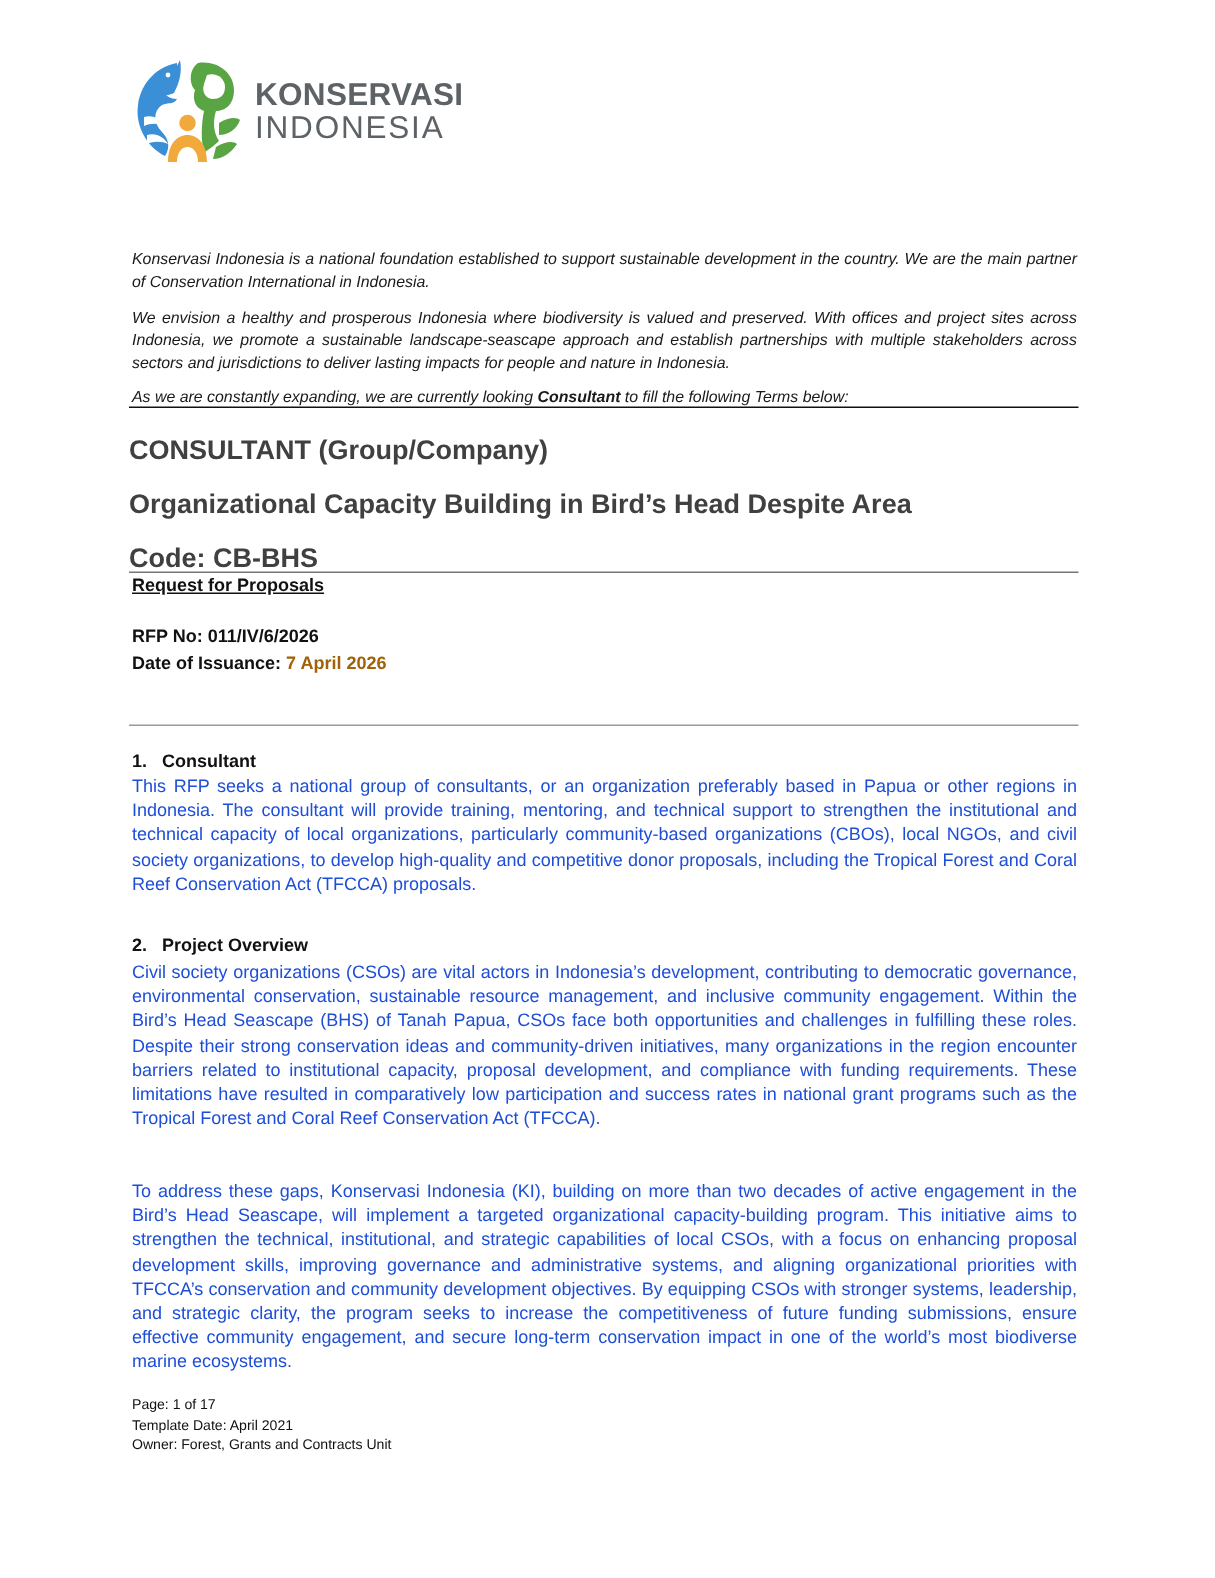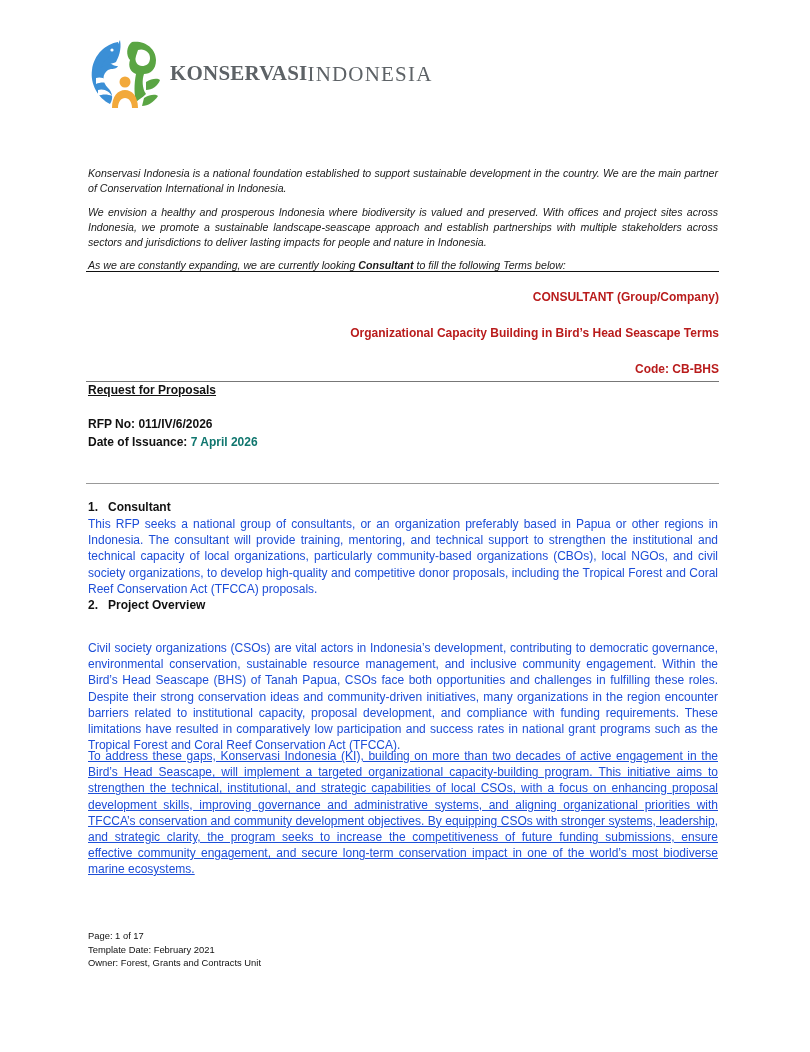--- a/index.html
+++ b/index.html
@@ -25,24 +25,23 @@
       left: 88px;
       top: 38px;
       height: 72px;
       display: flex;
       align-items: center;
     }
     .logo-mark { width: 74px; height: 72px; }
     .logo-text {
       margin-left: 8px;
       display: flex;
-      flex-direction: row;
+      flex-direction: column;
       line-height: 1;
       color: #5d6266;
-      font-family: Liberation Serif, serif;
     }
     .logo-line1 {
       font-weight: bold;
       font-size: 21px;
       letter-spacing: 0.2px;
     }
     .logo-line2 {
       font-size: 21px;
       letter-spacing: 1.2px;
       margin-top: 1px;
@@ -71,24 +70,24 @@
       height: 0;
     }
     .rule-black { top: 271px; border-top: 1.3px solid #111; }
     .rule-gray1 { top: 381px; border-top: 1.6px solid #777; }
     .rule-gray2 { top: 483px; border-top: 1.3px solid #999; }
 
     .heading-blue {
       position: absolute;
       left: 86px;
       width: 633px;
-      text-align: right;
-      color: #b91c1c;
-      font-weight: bold;
-      font-size: 12px;
+      text-align: left;
+      color: #404040;
+      font-weight: bold;
+      font-size: 18px;
     }
     .h1 { top: 290px; }
     .h2 { top: 326px; }
     .h3 { top: 362px; }
 
     .rfp-label {
       position: absolute;
       left: 88px;
       top: 383px;
       font-weight: bold;
@@ -97,45 +96,45 @@
     }
 
     .meta {
       position: absolute;
       left: 88px;
       top: 415px;
       font-weight: bold;
       font-size: 12px;
       line-height: 18px;
     }
-    .meta .blue { color: #0f766e; }
+    .meta .blue { color: #a16207; }
 
     .section-title {
       position: absolute;
       left: 88px;
       font-weight: bold;
       font-size: 12px;
     }
     .section-title .num { display: inline-block; width: 20px; }
     .st1 { top: 500px; }
-    .st2 { top: 598px; }
+    .st2 { top: 623px; }
 
     .body-text {
       position: absolute;
       left: 88px;
       width: 630px;
       font-size: 12px;
       line-height: 16.2px;
       text-align: justify;
       color: #1d4ed8;
     }
     .body-text p { margin: 0; }
     .bt1 { top: 516px; }
     .bt2 { top: 640px; }
-    .bt3 { top: 748px; text-decoration: underline; }
+    .bt3 { top: 786px; }
 
     .footer {
       position: absolute;
       left: 88px;
       top: 929px;
       font-size: 9.4px;
       line-height: 13.5px;
       color: #111;
     }
   </style>
@@ -172,21 +171,21 @@
   </div>
   <div class="intro intro-2">
     <p>We envision a healthy and prosperous Indonesia where biodiversity is valued and preserved. With offices and project sites across Indonesia, we promote a sustainable landscape-seascape approach and establish partnerships with multiple stakeholders across sectors and jurisdictions to deliver lasting impacts for people and nature in Indonesia.</p>
   </div>
   <div class="intro intro-3">
     <p><span>As we are constantly expanding, we are currently looking </span><b>Consultant</b><span> to fill the following Terms below:</span></p>
   </div>
   <div class="rule rule-black"></div>
 
   <div class="heading-blue h1">CONSULTANT (Group/Company)</div>
-  <div class="heading-blue h2">Organizational Capacity Building in Bird’s Head Seascape Terms</div>
+  <div class="heading-blue h2">Organizational Capacity Building in Bird’s Head Despite Area</div>
   <div class="heading-blue h3">Code: CB-BHS</div>
   <div class="rule rule-gray1"></div>
 
   <div class="rfp-label">Request for Proposals</div>
 
   <div class="meta">
     <div>RFP No: 011/IV/6/2026</div>
     <div><span>Date of Issuance: </span><span class="blue">7 April 2026</span></div>
   </div>
   <div class="rule rule-gray2"></div>
@@ -203,17 +202,17 @@
   </div>
   <div class="body-text bt2">
     <p>Civil society organizations (CSOs) are vital actors in Indonesia’s development, contributing to democratic governance, environmental conservation, sustainable resource management, and inclusive community engagement. Within the Bird’s Head Seascape (BHS) of Tanah Papua, CSOs face both opportunities and challenges in fulfilling these roles. Despite their strong conservation ideas and community-driven initiatives, many organizations in the region encounter barriers related to institutional capacity, proposal development, and compliance with funding requirements. These limitations have resulted in comparatively low participation and success rates in national grant programs such as the Tropical Forest and Coral Reef Conservation Act (TFCCA).</p>
   </div>
   <div class="body-text bt3">
     <p>To address these gaps, Konservasi Indonesia (KI), building on more than two decades of active engagement in the Bird’s Head Seascape, will implement a targeted organizational capacity-building program. This initiative aims to strengthen the technical, institutional, and strategic capabilities of local CSOs, with a focus on enhancing proposal development skills, improving governance and administrative systems, and aligning organizational priorities with TFCCA’s conservation and community development objectives. By equipping CSOs with stronger systems, leadership, and strategic clarity, the program seeks to increase the competitiveness of future funding submissions, ensure effective community engagement, and secure long-term conservation impact in one of the world’s most biodiverse marine ecosystems.</p>
   </div>
 
   <div class="footer">
     <div>Page: 1 of 17</div>
-    <div>Template Date: February 2021</div>
+    <div>Template Date: April 2021</div>
     <div>Owner: Forest, Grants and Contracts Unit</div>
   </div>
 
 </div>
 
 </body></html>

